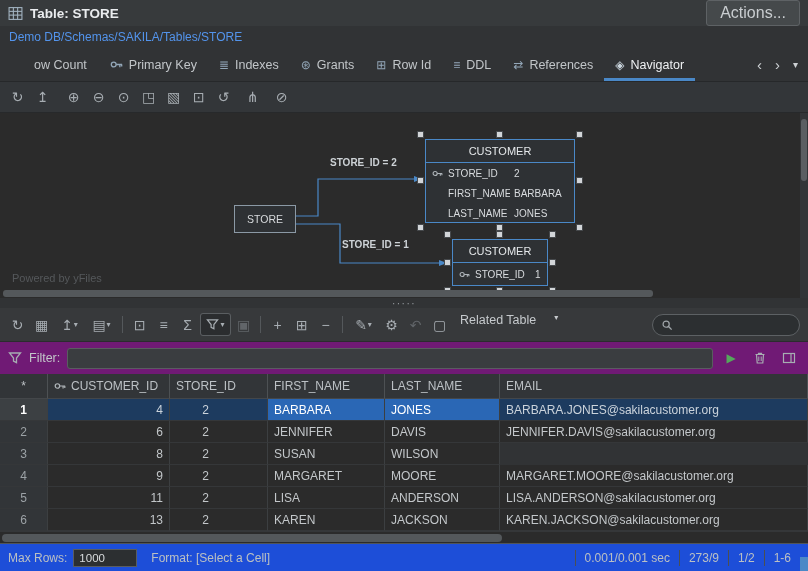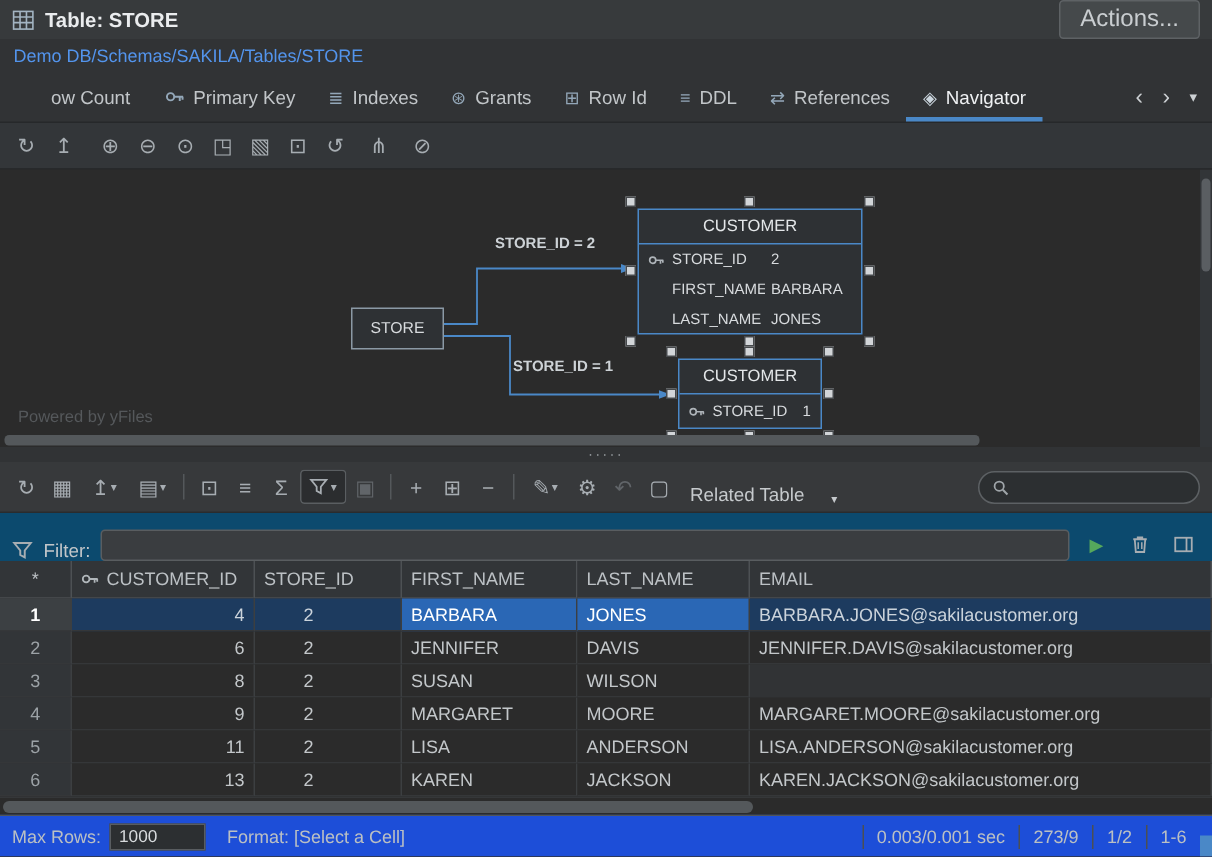--- a/index.html
+++ b/index.html
@@ -72,29 +72,29 @@
   .vscroll .thumb { position:absolute; left:1px; width:6px; top:6px; height:62px; background:#5A5E62; border-radius:3px; }
   .chscroll { position:absolute; left:0; bottom:1px; height:7px; right:10px; }
   .chscroll .thumb { position:absolute; left:3px; width:650px; height:7px; background:#54585B; border-radius:3px; }
 
   
   .splitter { height:10px; display:flex; align-items:center; justify-content:center; color:#9A9FA3; font-size:10px; letter-spacing:1.5px; cursor:row-resize; }
 
   
   .rtoolbar { height:34px; display:flex; align-items:center; padding:0 6px; gap:1px; background:#37393B; border-bottom:1px solid #2A2C2E; }
   .rtoolbar .funnel { width:13px; height:13px; }
-  .related { display:flex; align-items:flex-end; gap:18px; color:#C6CACD; font-size:12.5px; padding:0 8px; height:24px; }
+  .related { display:flex; align-items:flex-start; gap:18px; color:#C6CACD; font-size:12.5px; padding:0 8px; height:24px; }
   .related .caret { font-size:8px; }
   .search { margin-left:auto; margin-right:2px; width:148px; height:22px; border:1px solid #5D6164; border-radius:11px;
     background:#2C2F31; display:flex; align-items:center; padding:0 8px; gap:6px; }
   .search .ic-mag { width:12px; height:12px; color:#9FA5A9; flex:none; }
   .search input { background:transparent; border:none; outline:none; color:#D8DBDD; font-size:12px; width:100%; }
 
   
-  .frow { height:32px; display:flex; align-items:flex-end; padding:0 8px; gap:7px; background:#0c4a6e; }
+  .frow { height:32px; display:flex; align-items:center; padding:0 8px; gap:7px; background:#701a75; }
   .ic-funnel { width:14px; height:14px; color:#A7ADB2; flex:none; }
   .flabel { font-size:12.5px; color:#C2C6C9; }
   .finput { flex:1; height:21px; background:#3A3D40; border:1px solid #595D60; border-radius:3px; color:#D8DBDD; padding:0 6px; font-size:12px; outline:none; }
   .fbtn { width:22px; height:22px; display:flex; align-items:center; justify-content:center; color:#A7ADB2; flex:none; }
   .fbtn.play { color:#55A85C; font-size:12px; }
   .fbtn .ic { width:14px; height:14px; }
 
   
   .grow { display:grid; grid-template-columns:48px 122px 98px 117px 115px 1fr; }
   .gc { height:22px; display:flex; align-items:center; padding:0 6px; border-right:1px solid #3C3F41; border-bottom:1px solid #353739;
@@ -488,19 +488,19 @@
 
 <div class="ghscroll">
   <div class="thumb"></div>
 </div>
 
 <footer class="status">
   <span>Max Rows:</span>
   <input class="mri" type="text" value="1000" style="">
   <span class="fmt">Format: [Select a Cell]</span>
   <div class="sright">
-    <span class="stat">0.003/0.001 sec</span>
+    <span class="stat">0.001/0.001 sec</span>
     <span class="stat">273/9</span>
     <span class="stat">1/2</span>
     <span class="stat">1-6</span>
     <span class="cornerbox"></span>
   </div>
 </footer>
 
 </body></html>

